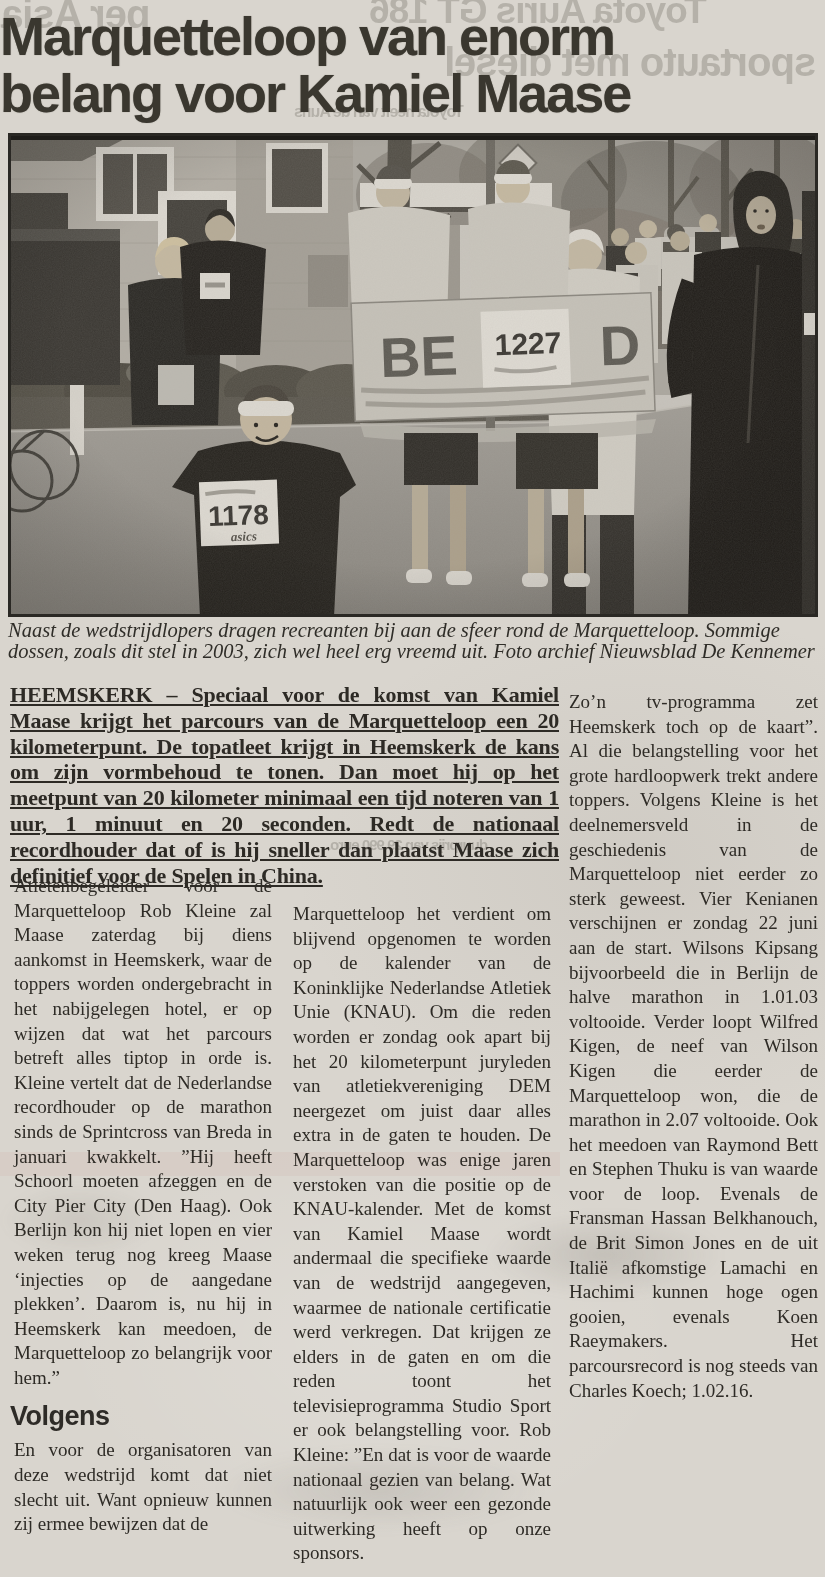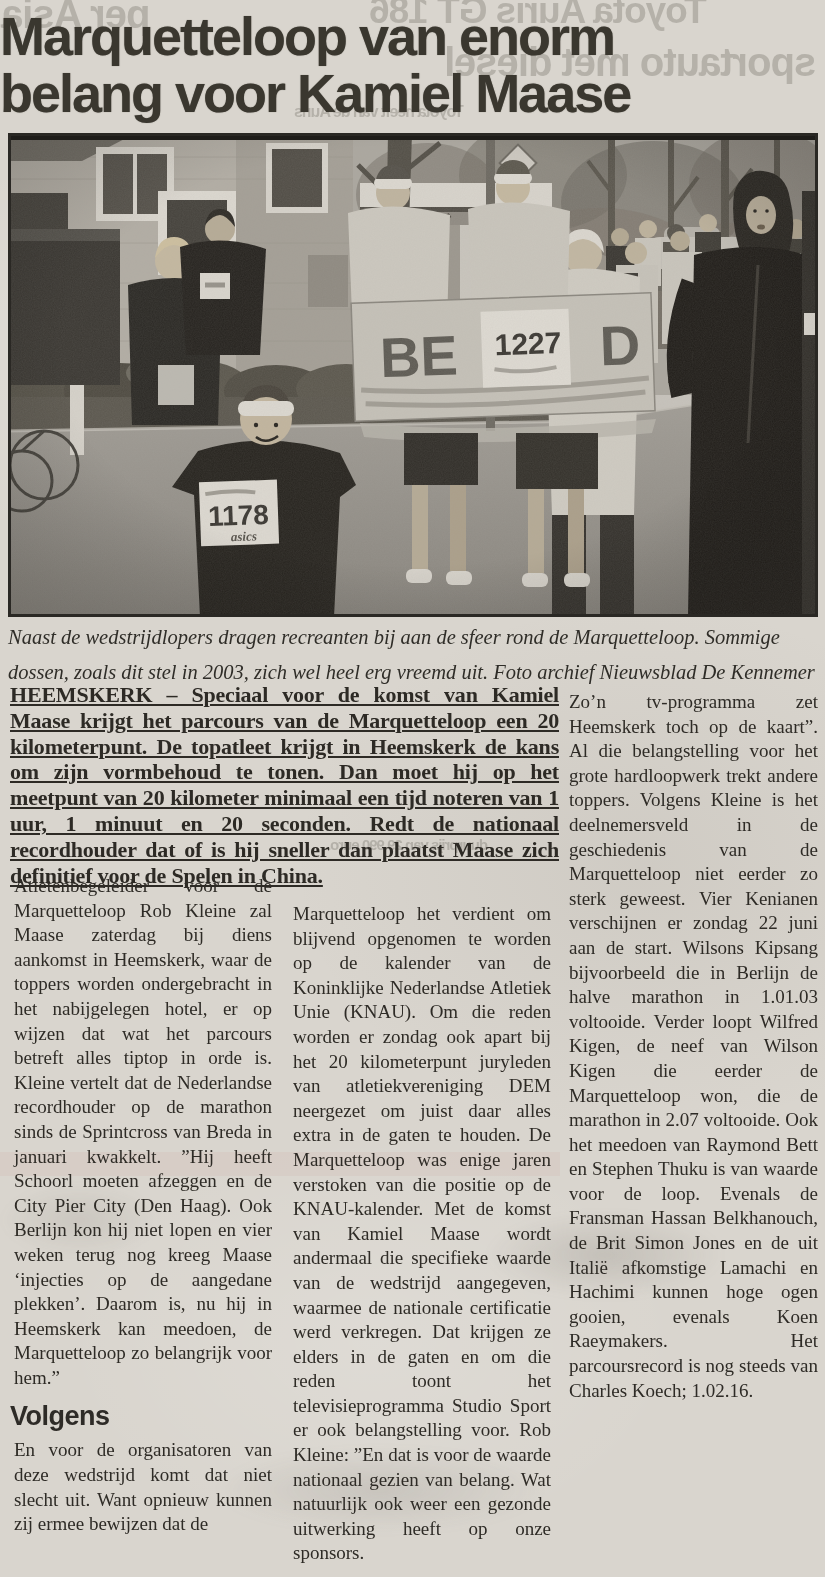--- a/index.html
+++ b/index.html
@@ -23,21 +23,21 @@
   #headline{
     position:absolute;left:0;top:8px;width:810px;
     font-family:"Liberation Sans", sans-serif;font-weight:700;
     font-size:54px;line-height:57px;letter-spacing:-2px;color:#3a372f;
     text-shadow:0 0 1px rgba(58,55,47,.55);
   }
   #photo{position:absolute;left:8px;top:133px;width:810px;height:484px;background:#b5b1a9;}
   #photo svg{display:block;}
   #caption{
     position:absolute;left:8px;top:620px;width:813px;
-    font-style:italic;font-size:20.5px;line-height:35px;color:#2f2d28;
+    font-style:italic;font-size:20.5px;line-height:21px;color:#2f2d28;
   }
   #lead{
     position:absolute;left:10px;top:682px;width:549px;
     font-weight:700;font-size:22px;line-height:25.8px;text-align:justify;
     letter-spacing:-0.2px;color:#2d2a25;text-decoration:underline;
   }
   .col{position:absolute;font-size:19px;line-height:24.6px;text-align:justify;color:#2e2b26;}
   .col p{margin:4px;}
   #col1{left:10px;top:870px;width:266px;}
   #col2{left:289px;top:898px;width:266px;}

